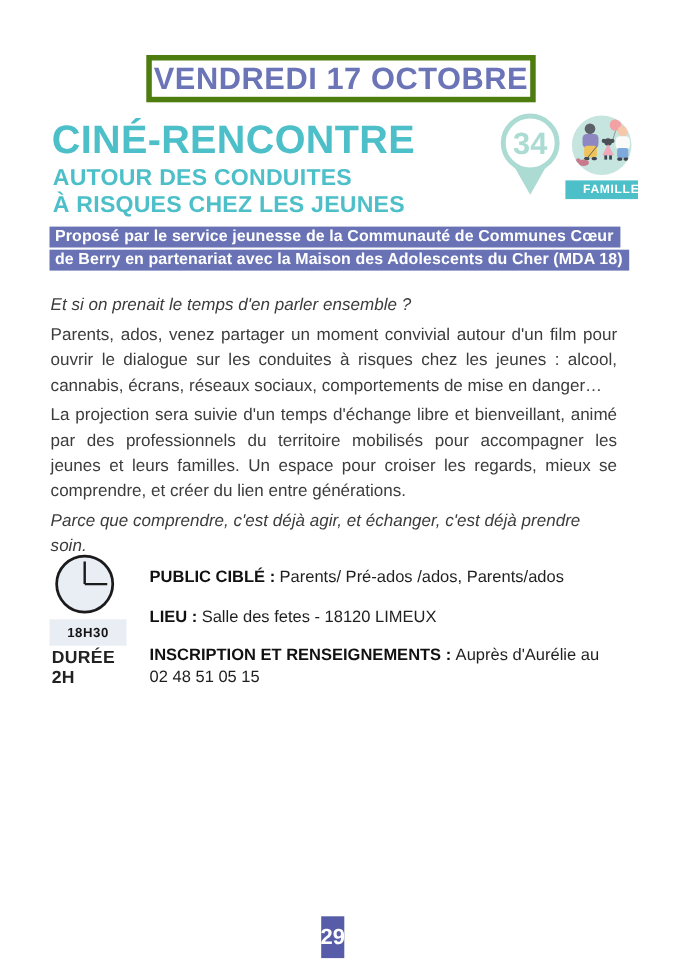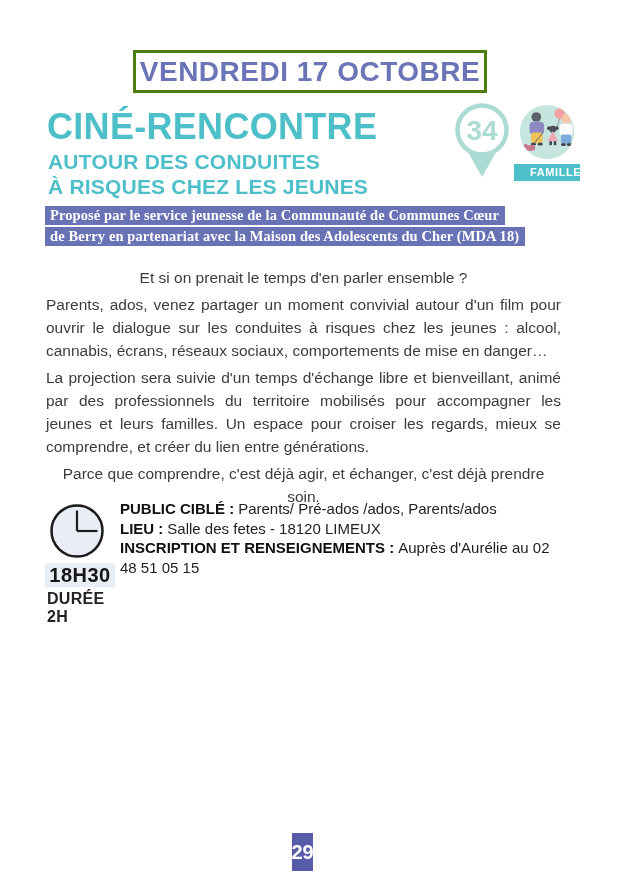--- a/index.html
+++ b/index.html
@@ -6,21 +6,21 @@
   html,body { background:#ffffff; }
   body { font-family:"Liberation Sans", sans-serif; }
   .page {
     position:relative; width:621px; height:875px;
     background:#ffffff; overflow:hidden; margin:0 auto;
   }
 
   
   .date-banner {
     position:absolute; left:133px; top:50px; width:354px; height:43px;
-    border:3px solid #4d7c0f; display:flex; align-items:center; justify-content:center;
+    border:5px solid #4d7c0f; display:flex; align-items:center; justify-content:center;
     color:#6A74B7; font-weight:bold; font-size:28px; letter-spacing:0.5px;
   }
 
   
   .title {
     position:absolute; left:47px; top:109px;
     color:#4DBFC9; font-weight:bold; font-size:36px; letter-spacing:0.3px; line-height:1;
   }
   .subtitle {
     position:absolute; left:48px;
@@ -38,49 +38,48 @@
     font-weight:bold; font-size:11px; letter-spacing:0.6px; padding:2px 16px 3px;
   }
 
   
   .organizer { position:absolute; left:45px; top:206px; width:560px; }
   .hl {
     display:table; background:#6872B4; color:#ffffff;
     font-weight:bold; font-size:14.5px; line-height:16px;
     padding:1px 6px 2px 5px; margin-bottom:2px; letter-spacing:0.1px;
     white-space:nowrap;
-    font-family:Liberation Serif, serif;
   }
 
   
   .body-copy {
     position:absolute; left:46px; top:266px; width:515px;
     color:#3c3c3c; font-size:15.5px; line-height:23px;
   }
   .body-copy p { text-align:justify; margin-bottom:4px; }
-  .body-copy p.no-justify { text-align:center; }
+  .body-copy p.no-justify { text-align:left;font-style:italic; }
 
   
   .clock-wrap { position:absolute; left:48px; top:502px; width:58px; height:58px; }
   .timebox {
     position:absolute; left:45px; top:563px; width:70px; height:24px;
-    background:#E9EEF5; color:#151515; font-weight:bold; font-size:20px;
+    background:#E9EEF5; color:#151515; font-weight:bold; font-size:12px;
     display:flex; align-items:center; justify-content:center; letter-spacing:0.5px;
   }
   .duration {
     position:absolute; left:47px; top:590px; width:66px; text-align:left;
     color:#222222; font-weight:bold; font-size:16px; letter-spacing:0.3px;
   }
 
   
   .details {
     position:absolute; left:120px; top:499px; width:450px;
     color:#1f1f1f; font-size:15px; line-height:19.5px;
   }
-  .details .row { margin:0; }
+  .details .row { margin:16px; }
   .details .lbl { font-weight:bold; color:#111111; margin-right:4px; }
 
   
   .pagenum {
     position:absolute; left:292px; top:833px; width:21px; height:38px;
     background:#565CA7; color:#ffffff; font-weight:bold; font-size:20px;
     display:flex; align-items:center; justify-content:center;
   }
 </style>
 </head>

